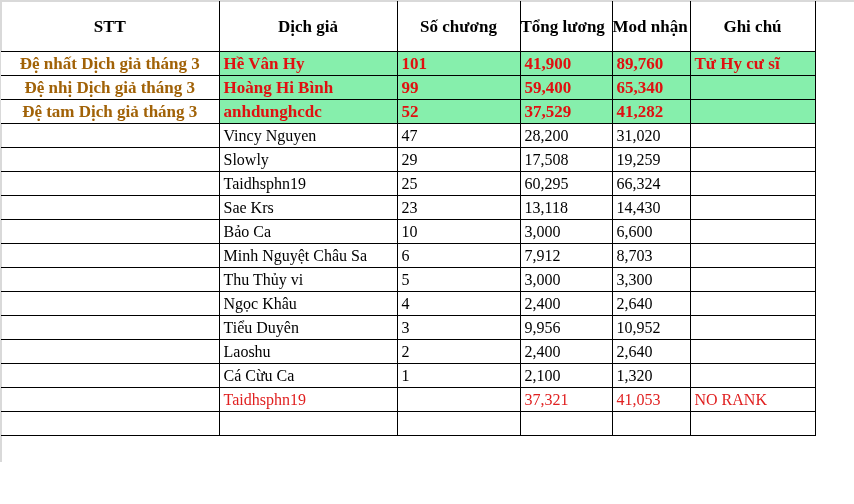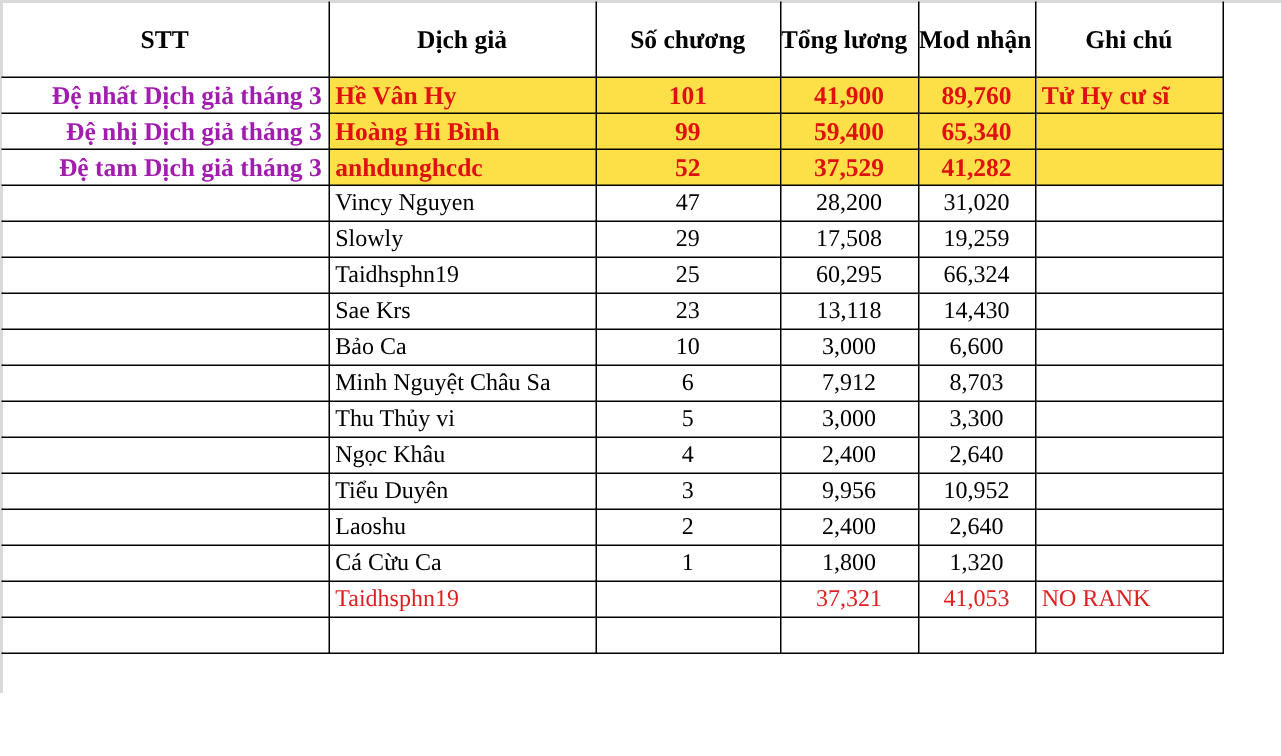--- a/index.html
+++ b/index.html
@@ -5,23 +5,23 @@
   html, body { margin:0; padding:0; background:#ffffff; }
   body { width:854px; height:504px; position:relative; overflow:hidden;
          font-family:"Liberation Serif", "DejaVu Serif", serif; }
   .topline { position:absolute; left:0; top:0; width:854px; height:2px; background:#d9d9d9; }
   .leftline { position:absolute; left:0; top:0; width:2px; height:462px; background:#d9d9d9; }
   table { position:absolute; left:1px; top:1px; border-collapse:collapse; table-layout:fixed; }
   td, th { border:1px solid #000; padding:0 4px; height:23px; font-size:16px; white-space:nowrap; overflow:hidden; line-height:23px; }
   th { height:50px; font-weight:bold; font-size:17px; text-align:center; }
   tr.hdr td, tr.hdr th { border-top:none; }
   .c0 { border-left:none;margin-left:30px; }
-  .num { text-align:center; }
-  .top td { background:#fde047; color:#e01010; font-weight:bold; font-size:17px; }
-  .top td.rank { background:#ffffff; text-align:right; color:#a21caf; }
+  .num { text-align:left; }
+  .top td { background:#86efac; color:#e01010; font-weight:bold; font-size:17px; }
+  .top td.rank { background:#ffffff; text-align:center; color:#a16207; }
   .red td { color:#e02020; }
 </style>
 </head>
 <body>
 
 <div class="topline"></div>
 <div class="leftline"></div>
 
 <table>
   <colgroup>
@@ -144,21 +144,21 @@
     <td>Laoshu</td>
     <td class="num">2</td>
     <td class="num">2,400</td>
     <td class="num">2,640</td>
     <td></td>
   </tr>
   <tr>
     <td class="c0"></td>
     <td>Cá Cừu Ca</td>
     <td class="num">1</td>
-    <td class="num">1,800</td>
+    <td class="num">2,100</td>
     <td class="num">1,320</td>
     <td></td>
   </tr>
 
   <tr class="red">
     <td class="c0"></td>
     <td>Taidhsphn19</td>
     <td class="num"></td>
     <td class="num">37,321</td>
     <td class="num">41,053</td>

